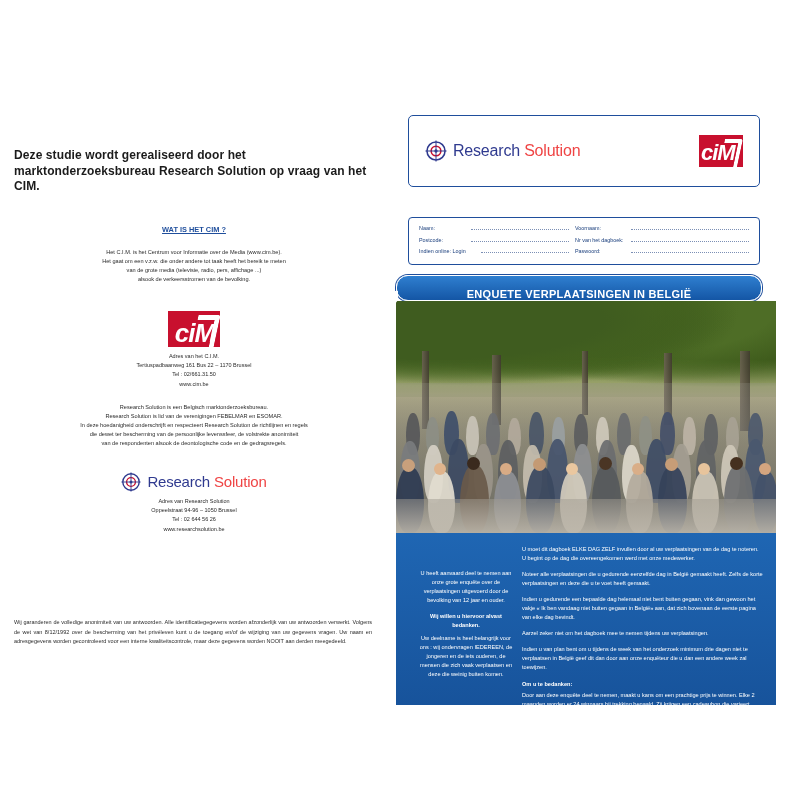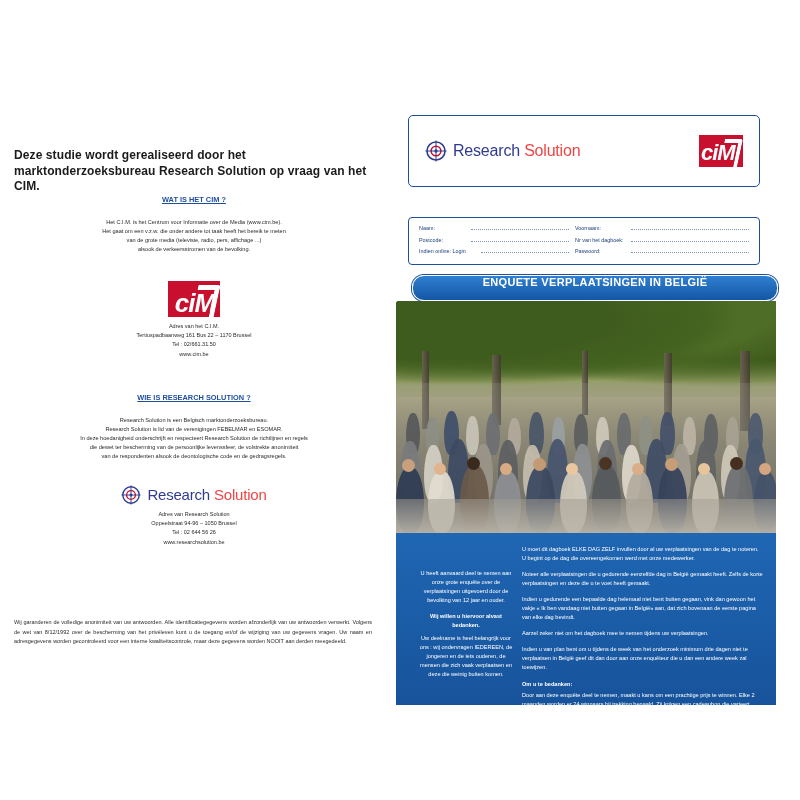--- a/index.html
+++ b/index.html
@@ -33,20 +33,21 @@
     color: #1b1b1b;
     letter-spacing: 0.1px;
     line-height: 1.3;
   }
   .sec-title {
     text-align: center;
     color: #1f4e9c;
     font-weight: bold;
     font-size: 7.4px;
     text-decoration: underline;
+    margin-top: 30px;
   }
   .centered-block {
     text-align: center;
     font-size: 5.6px;
     line-height: 1.65;
     color: #2a2a2a;
     margin-top: 14px;
   }
   .centered-block.tight {
     line-height: 1.6;
@@ -232,31 +233,31 @@
   .dots2 {
     width: 118px;
     flex: 0 0 auto;
     border-bottom: 1px dotted #7b8fb5;
     height: 6px;
   }
 
   
   .title-banner {
     position: absolute;
-    left: 24px;
+    left: 8px;
     top: 170px;
     width: 364px;
     height: 24px;
     background: #1f6fc4;
     background: linear-gradient(180deg, #2f7fd0 0%, #1456a5 100%);
     border-radius: 12px;
     border: 1px solid #ffffff;
     box-shadow: 0 0 0 1px #1f4e9c;
     display: flex;
-    align-items: flex-start;
+    align-items: flex-end;
     justify-content: center;
   }
   .title-banner span {
     color: #ffffff;
     font-size: 11px;
     font-weight: bold;
     letter-spacing: 0.3px;
   }
 
   
@@ -395,21 +396,20 @@
         <span class="swoosh"></span>
       </div>
     </div>
     <div class="addr-block">
       <div>Adres van het C.I.M.</div>
       <div style="white-space: pre-line;">Tertiuspadbaanweg 161 Bus 22 – 1170 Brussel
 Tel : 02/661.31.50
 www.cim.be</div>
     </div>
 
-    <div class="sec-title" style="margin-top:34px;">WIE IS RESEARCH SOLUTION ?</div>
     <div class="centered-block tight" style="white-space: pre-line;">Research Solution is een Belgisch marktonderzoeksbureau.
 Research Solution is lid van de verenigingen  FEBELMAR en ESOMAR.
 In deze hoedanigheid onderschrijft en respecteert Research Solution de richtlijnen en regels
 die dewet ter bescherming van de persoonlijke levenssfeer, de volstrekte anonimiteit
 van de respondenten alsook de deontologische code en de gedragsregels.</div>
 
     <div class="rs-logo">
       <span class="rs-mark">
         <svg width="20" height="20" viewBox="0 0 20 20" aria-hidden="true">
           <circle cx="10" cy="10" r="8.2" fill="none" stroke="#2f3a8f" stroke-width="1.4"></circle>

